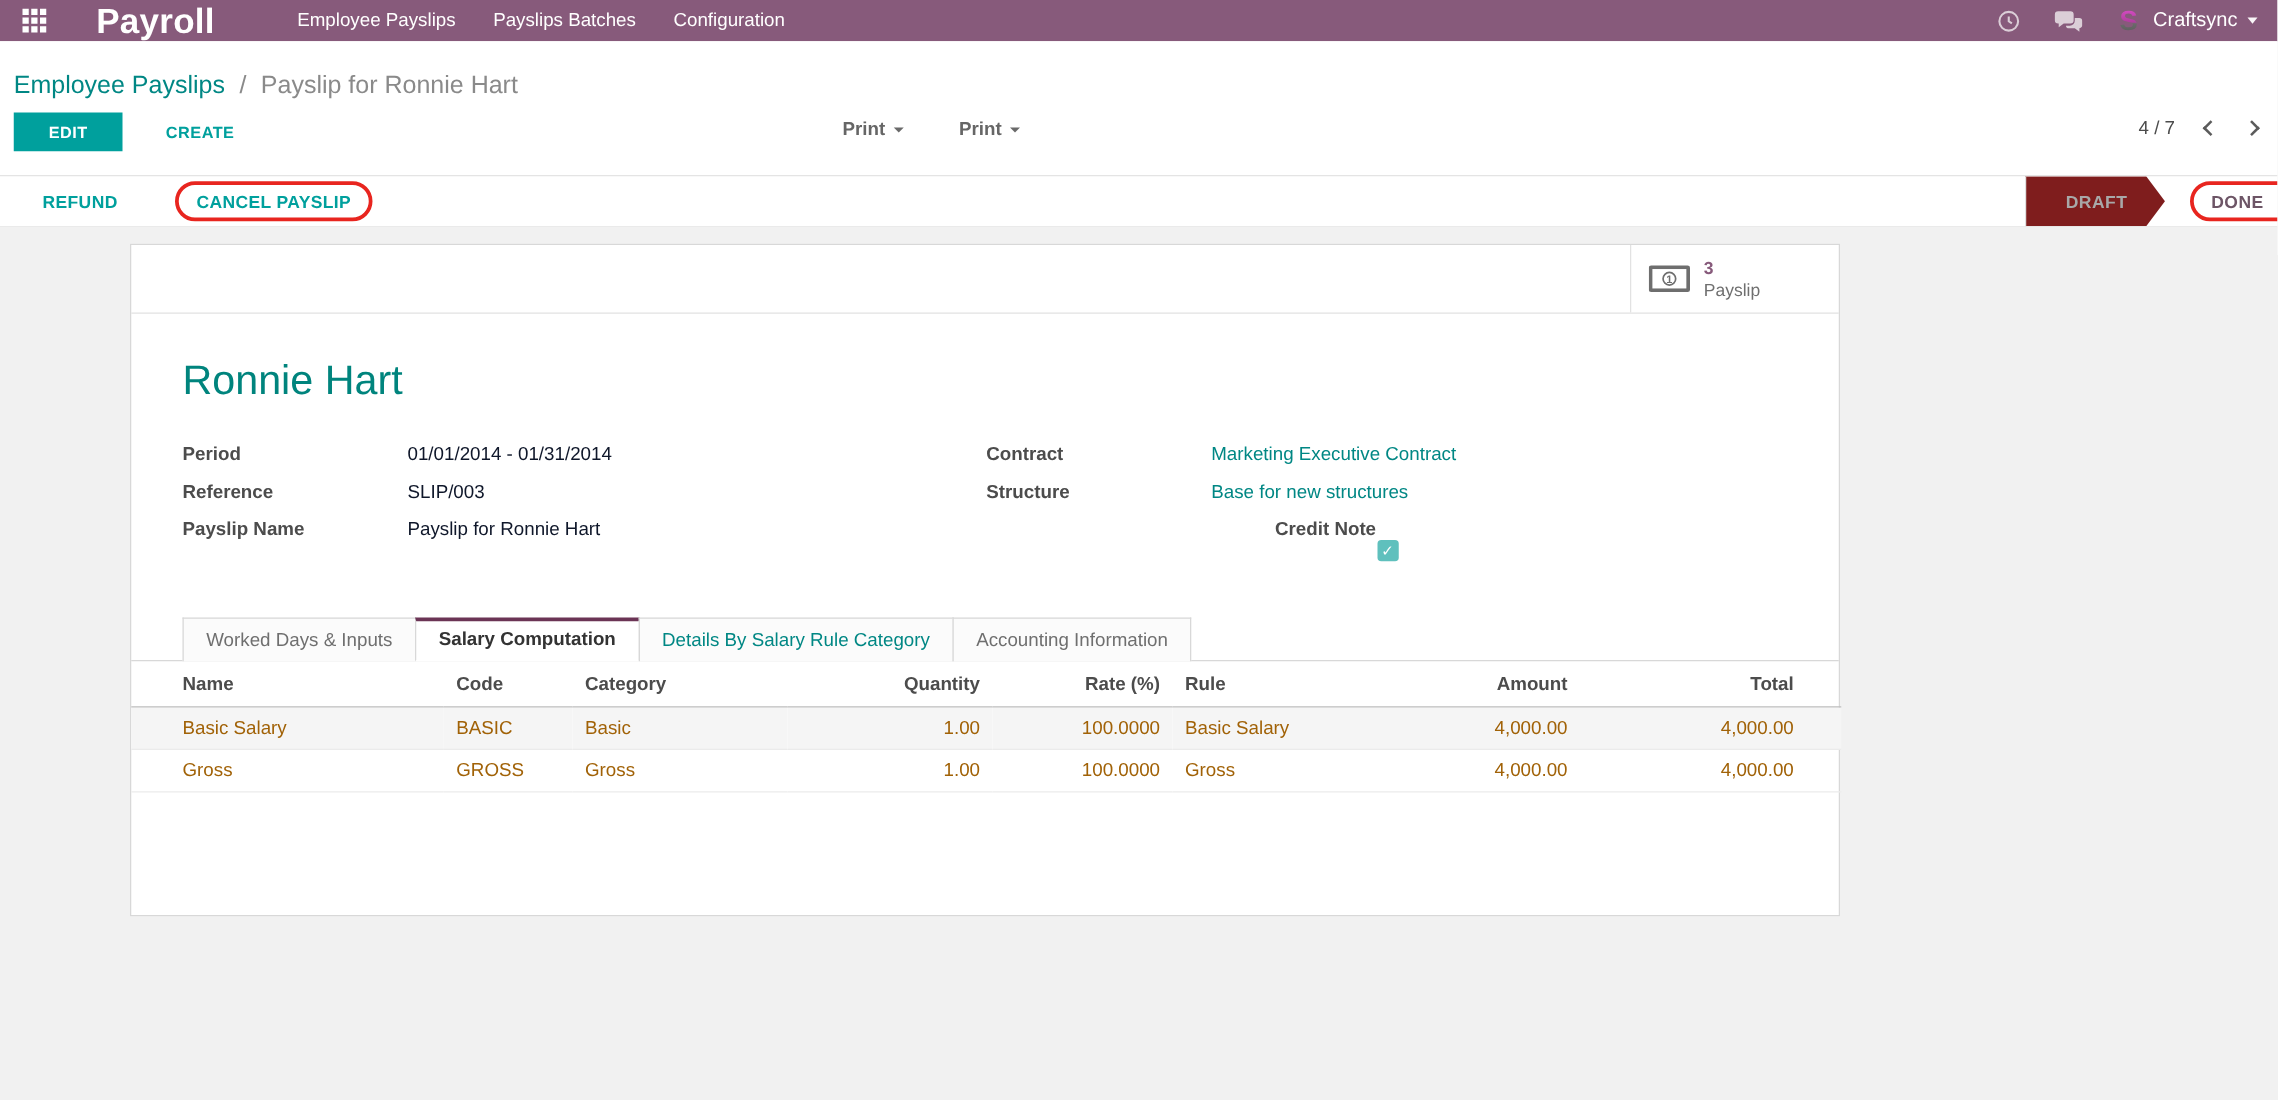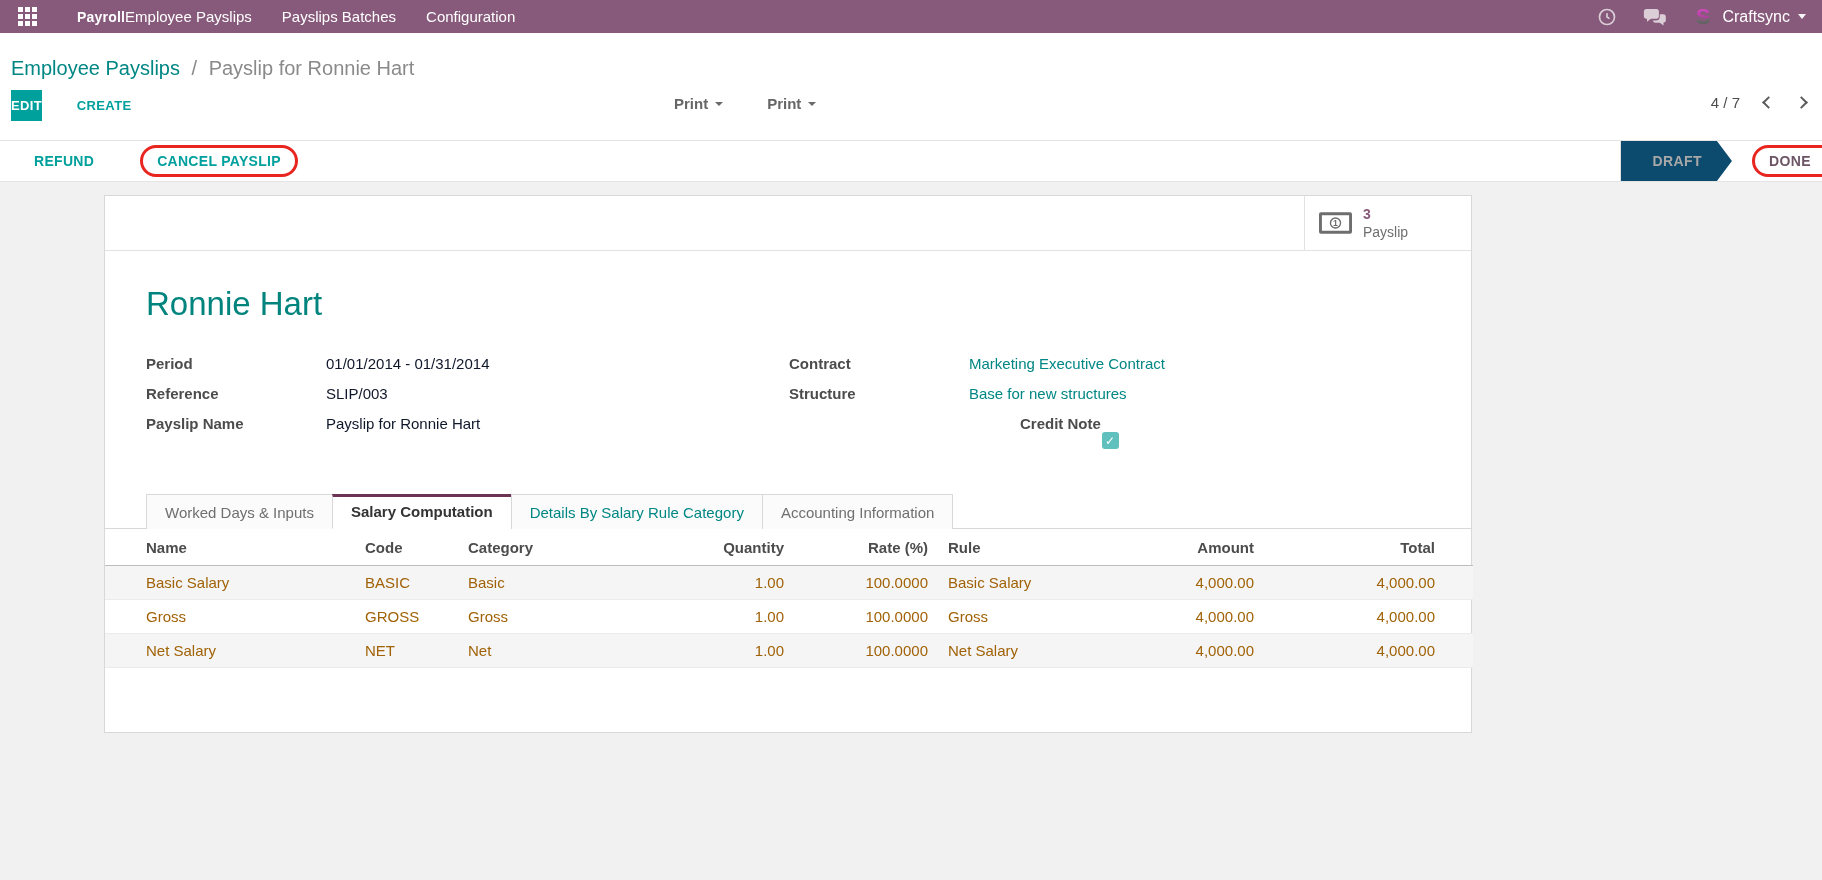--- a/index.html
+++ b/index.html
@@ -10,38 +10,38 @@
     background:#ffffff; color:#4c4c4c;
   }
 
   
   .topbar {
     height:33px; background:#875A7B; color:#fff;
     display:flex; align-items:center; padding:0 16px;
   }
   .apps-grid { display:grid; grid-template-columns:repeat(3,5px); grid-gap:2px; margin:0 40px 0 2px; cursor:pointer; }
   .apps-grid i { width:5px; height:5px; background:#fff; display:block; }
-  .app-name { font-size:14px; font-weight:bold; letter-spacing:.2px; }
+  .app-name { font-size:28px; font-weight:bold; margin-right:66px; letter-spacing:.2px; }
   .menu-item { font-size:15px; margin-right:30px; cursor:pointer; }
   .topbar-right { margin-left:auto; display:flex; align-items:center; gap:26px; }
   .tb-icon { display:flex; align-items:center; cursor:pointer; }
   .user-menu { display:flex; align-items:center; gap:8px; font-size:16px; cursor:pointer; }
   .caret { display:inline-block; width:0; height:0; border-top:5px solid rgba(255,255,255,.95); border-left:4.5px solid transparent; border-right:4.5px solid transparent; }
 
   
   .control-panel { background:#fff; height:107px; position:relative; }
   .breadcrumb { font-size:20px; padding:24px 0 10px 11px; }
   .breadcrumb .bc-parent { color:#008784; cursor:pointer; }
   .breadcrumb .bc-sep { color:#8a8a8a; padding:0 6px; }
   .breadcrumb .bc-current { color:#8a8a8a; }
   .cp-row { position:relative; height:40px; }
   .btn-edit {
     background:#00A09D; color:#fff; border:none; font-family:inherit;
     font-size:13px; font-weight:bold; letter-spacing:.4px;
-    padding:8px 0; margin-left:11px; cursor:pointer;
+    padding:8px 28px; margin-left:11px; cursor:pointer;
   }
   .btn-create {
     background:none; border:none; font-family:inherit; color:#00A09D;
     font-size:13px; font-weight:bold; letter-spacing:.4px; margin-left:24px; cursor:pointer;
   }
   .cp-center { position:absolute; left:668px; top:4px; display:flex; gap:32px; }
   .dd-btn { background:none; border:none; font-family:inherit; font-size:15px; font-weight:bold; color:#666; cursor:pointer; display:flex; align-items:center; gap:7px; }
   .dd-caret { display:inline-block; width:0; height:0; border-top:4.5px solid #6a6a6a; border-left:4px solid transparent; border-right:4px solid transparent; }
   .cp-right { position:absolute; right:16px; top:4px; display:flex; align-items:center; gap:24px; }
   .pager-value { font-size:15px; color:#4c4c4c; cursor:pointer; }
@@ -52,21 +52,21 @@
   
   .statusbar-row {
     height:42px; background:#fff; border-top:1px solid #e4e4e4; border-bottom:1px solid #e4e4e4;
     display:flex; justify-content:space-between; align-items:stretch; overflow:hidden;
   }
   .sb-left { display:flex; align-items:center; padding-left:28px; gap:40px; }
   .sb-btn { background:none; border:none; font-family:inherit; color:#00A09D; font-size:14px; font-weight:bold; letter-spacing:.3px; cursor:pointer; }
   .sb-btn.annotated { border:3px solid #e8251f; border-radius:18px; padding:5px 14px; }
   .sb-right { display:flex; align-items:stretch; }
   .step-draft {
-    background:#0c4a6e; color:#a8a8a8; font-size:14px; font-weight:bold; letter-spacing:.4px;
+    background:#7f1d1d; color:#a8a8a8; font-size:14px; font-weight:bold; letter-spacing:.4px;
     display:flex; align-items:center; padding:0 30px 0 32px; border-left:1px solid #e0e0e0;
     clip-path:polygon(0 0, calc(100% - 15px) 0, 100% 50%, calc(100% - 15px) 100%, 0 100%); cursor:pointer;
   }
   .step-done { display:flex; align-items:center; padding-left:20px; cursor:pointer; }
   .done-annot {
     border:3px solid #e8251f; border-radius:18px; padding:5px 34px 5px 14px; margin-right:-26px;
     color:#6d5566; font-size:14px; font-weight:bold; letter-spacing:.4px;
   }
 
   
@@ -307,27 +307,17 @@
           <tr>
             <td>Gross</td>
             <td>GROSS</td>
             <td>Gross</td>
             <td class="num">1.00</td>
             <td class="num">100.0000</td>
             <td>Gross</td>
             <td class="num">4,000.00</td>
             <td class="num">4,000.00</td>
           </tr>
-          <tr>
-            <td>Net Salary</td>
-            <td>NET</td>
-            <td>Net</td>
-            <td class="num">1.00</td>
-            <td class="num">100.0000</td>
-            <td>Net Salary</td>
-            <td class="num">4,000.00</td>
-            <td class="num">4,000.00</td>
-          </tr>
         </tbody>
       </table>
     </div>
   </div>
 </div>
 
 </body></html>

